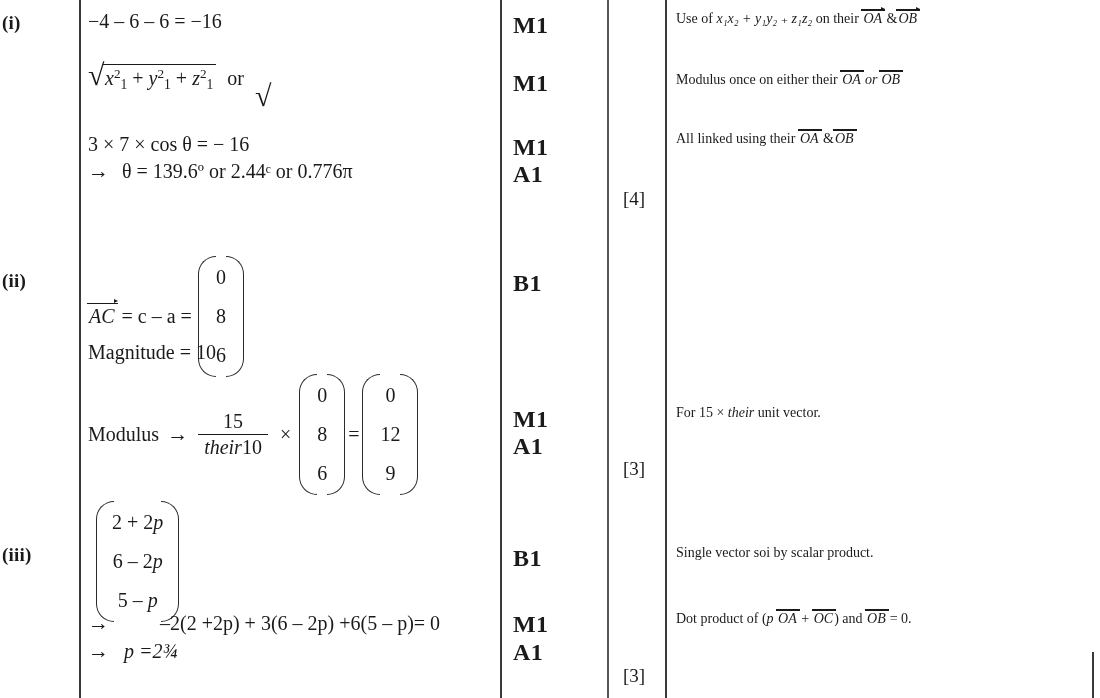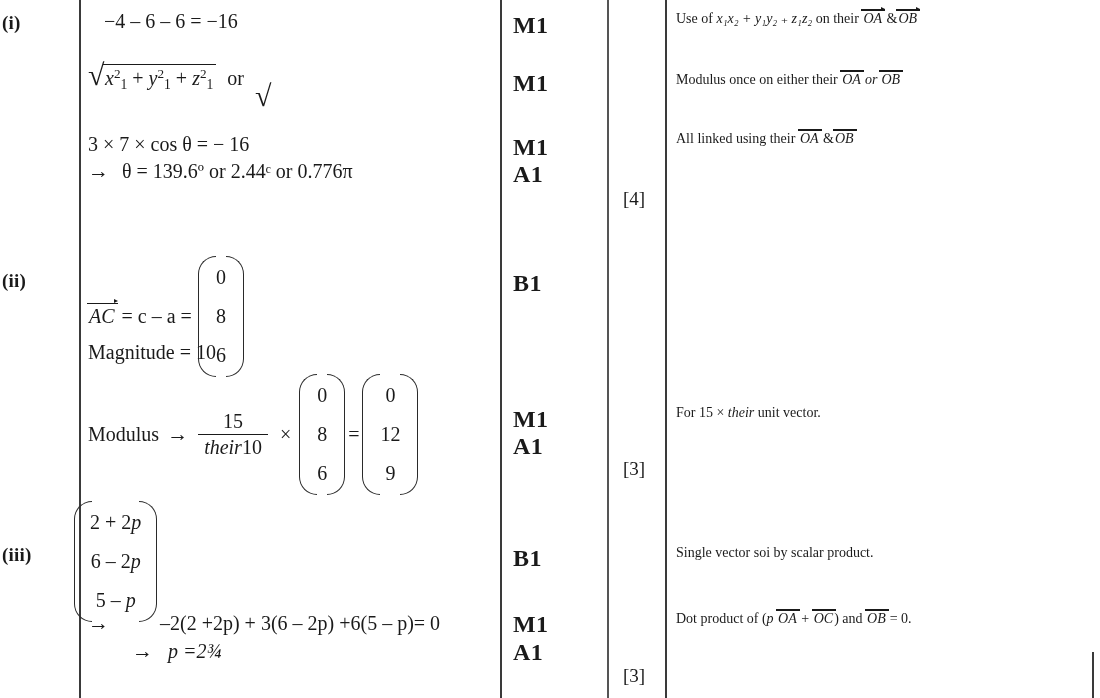--- a/index.html
+++ b/index.html
@@ -168,21 +168,21 @@
 <div id="page">
 
   <div class="vrule" style="left:79px;  top:0;   height:698px;"></div>
   <div class="vrule" style="left:500px; top:0;   height:698px;"></div>
   <div class="vrule thin" style="left:607px; top:0; height:698px;"></div>
   <div class="vrule" style="left:665px; top:0;  height:698px;"></div>
   <div class="vrule" style="left:1092px; top:652px; height:46px;"></div>
 
   <div class="cell part-label" style="left:2px; top:12px;">(i)</div>
 
-  <div class="cell work" style="left:88px; top:10px;margin-left:16px;">−4 – 6 – 6 = −16</div>
+  <div class="cell work" style="left:88px; top:10px;">−4 – 6 – 6 = −16</div>
 
   <div class="cell work" style="left:88px; top:62px;">
     <span class="radical">
       <span class="rsign">√</span>
       <span class="rbody"><i>x</i><sup>2</sup><sub>1</sub> + <i>y</i><sup>2</sup><sub>1</sub> + <i>z</i><sup>2</sup><sub>1</sub></span>
     </span>
     <span style="padding:0 6px;">or</span>
     <span class="radical">
       <span class="rsign">√</span>
     </span>
@@ -270,38 +270,38 @@
   <div class="cell mark" style="left:513px; top:433px;">A1</div>
 
   <div class="cell total" style="left:623px; top:458px;">[3]</div>
 
   <div class="cell comment" style="left:676px; top:405px;">
     <span>For 15 × </span><span class="it">their</span><span> unit vector.</span>
   </div>
 
   <div class="cell part-label" style="left:2px; top:544px;">(iii)</div>
 
-  <div class="cell work" style="left:74px; top:500px;">
+  <div class="cell work" style="left:96px; top:500px;">
     <span class="colvec tall">
       <span class="par l"></span>
       <span class="vals" style="padding:3px 5px;">
         <span>2 + 2<i>p</i></span>
         <span>6 – 2<i>p</i></span>
         <span>5 – <i>p</i></span>
       </span>
       <span class="par r"></span>
     </span>
   </div>
 
   <div class="cell work" style="left:88px; top:611px;">
     <span class="arrow">→</span>
     <span style="padding-left:4px;margin-left:42px;">–2(2 +2p) + 3(6 – 2p) +6(5 – p)= 0</span>
   </div>
 
-  <div class="cell work" style="left:88px; top:639px;margin-left:44px;">
+  <div class="cell work" style="left:88px; top:639px;">
     <span class="arrow">→</span>
     <span class="it" style="padding-left:10px;">p =2¾</span>
   </div>
 
   <div class="cell mark" style="left:513px; top:545px;">B1</div>
   <div class="cell mark" style="left:513px; top:611px;">M1</div>
   <div class="cell mark" style="left:513px; top:639px;">A1</div>
 
   <div class="cell total" style="left:623px; top:665px;">[3]</div>
 

